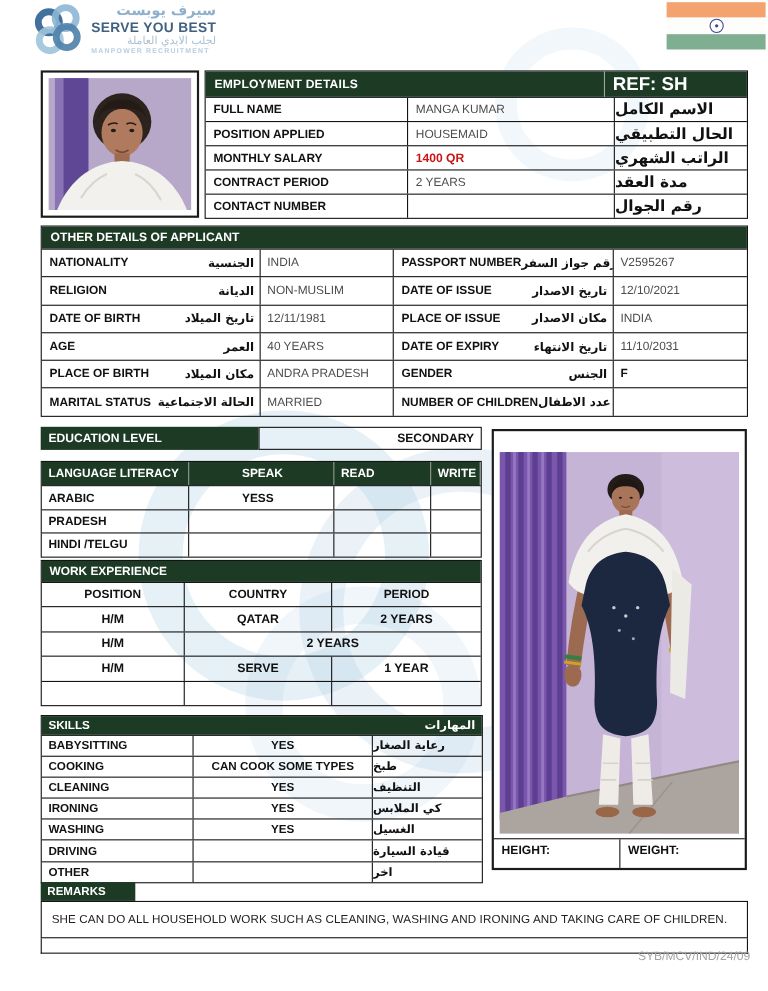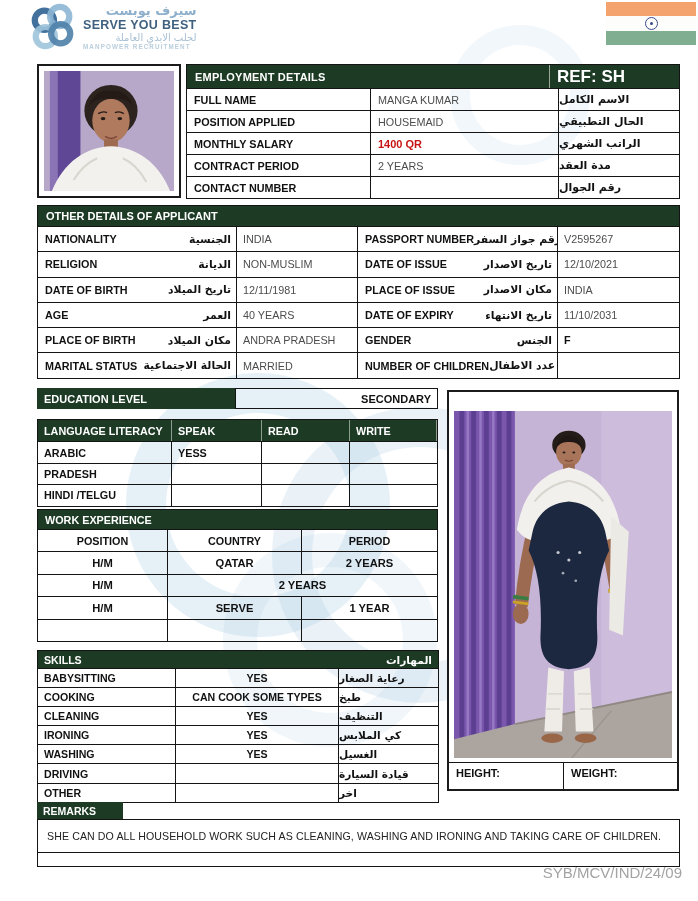--- a/index.html
+++ b/index.html
@@ -39,42 +39,42 @@
   .photo-head{left:37px;top:64px;width:144px;height:134px;border:2px solid #1b1b1b;background:#fff;box-sizing:border-box;padding:5px;}
   .photo-head svg{display:block;width:100%;height:100%;}
   
   .emp{left:186px;top:64px;width:494px;}
   .emp-h{display:flex;height:23px;}
   .emp-title{flex:1;padding-left:8px;display:flex;align-items:center;font-size:11px;letter-spacing:.2px;}
   .emp-ref{width:122px;display:flex;align-items:center;padding-left:7px;font-size:17px;border-left:1.5px solid rgba(255,255,255,.55);}
   .emp .row{height:22px;}
   .emp .c1{width:184px;padding-left:7px;}
   .emp .c2{width:188px;padding-left:7px;}
-  .emp .c3{flex:1;justify-content:flex-end;padding-right:8px;font-size:11px;font-weight:bold;}
+  .emp .c3{flex:1;justify-content:flex-end;padding-right:8px;font-size:14px;font-weight:bold;}
   .salary{color:#c81414;font-weight:bold;}
   
   .other{left:37px;top:205px;width:643px;}
   .other-h{height:20px;display:flex;align-items:center;padding-left:8px;font-size:11px;}
   .other .row{height:25.3px;}
   .other .lc{width:199px;justify-content:space-between;padding:0 5px 0 7px;}
   .other .vc1{width:121px;padding-left:6px;}
   .other .lc2{width:200px;justify-content:space-between;padding:0 5px 0 7px;}
   .other .vc2{flex:1;padding-left:6px;}
   .arl{font-size:10.8px;font-weight:bold;}
   
   .edu{left:37px;top:388px;width:401px;height:21px;display:flex;}
   .edu-g{width:198px;box-sizing:border-box;display:flex;align-items:center;padding-left:7px;font-size:11px;}
   .edu-v{flex:1;border:1.5px solid #141414;box-sizing:border-box;display:flex;align-items:center;justify-content:flex-end;padding-right:6px;font-size:11px;font-weight:bold;}
   
   .lang{left:37px;top:419px;width:401px;}
   .lang .hrow{height:21px;border-top:none;}
   .lang .hrow .cell{border-right:1.3px solid rgba(255,255,255,.5);font-size:10.8px;padding-left:6px;}
   .lang .row{height:21.4px;}
   .lang .k1{width:134px;padding-left:6px;}
-  .lang .k2{width:90px;padding-left:6px;}
+  .lang .k2{width:90px;padding-left:6px;margin-left:42px;}
   .lang .k3{width:88px;padding-left:6px;}
   .lang .k4{flex:1;padding-left:6px;}
   
   .work{left:37px;top:509px;width:401px;}
   .work-t{height:19px;display:flex;align-items:center;padding-left:7px;font-size:10.8px;}
   .work .row{height:22.4px;}
   .work .w1{width:130px;justify-content:center;}
   .work .w2{width:134px;justify-content:center;}
   .work .w3{flex:1;justify-content:center;}
   .work .hd{font-size:10.8px;font-weight:bold;}
@@ -92,21 +92,21 @@
   .photo-area svg{display:block;width:100%;height:100%;}
   .meas{height:26px;margin:4px -5px 0 -5px;border-top:1.5px solid #141414;display:flex;}
   .meas .m1{width:115px;border-right:1.3px solid #141414;box-sizing:border-box;display:flex;align-items:flex-start;padding:4px 0 0 7px;font-size:11px;font-weight:bold;}
   .meas .m2{flex:1;display:flex;align-items:flex-start;padding:4px 0 0 7px;font-size:11px;font-weight:bold;}
   
   .remarks{left:37px;top:802px;width:643px;}
   .rem-t{width:86px;height:17px;box-sizing:border-box;display:flex;align-items:center;padding-left:6px;font-size:10.5px;}
   .rem-b{border:1.5px solid #141414;box-sizing:border-box;height:34px;display:flex;align-items:center;padding-left:9px;font-size:10.6px;font-weight:400;color:#222;letter-spacing:.1px;}
   .rem-e{border:1.5px solid #141414;border-top:none;box-sizing:border-box;height:14px;}
   
-  .footer{right:16px;top:864px;font-size:15px;color:#a3a3a3;}
+  .footer{right:16px;top:864px;font-size:11px;color:#a3a3a3;}
 </style>
 </head>
 <body>
 
 <svg class="wm" width="698" height="901" viewBox="0 0 698 901">
   <circle cx="258" cy="505" r="112" fill="none" stroke="rgba(173,205,227,0.30)" stroke-width="40"></circle>
   <circle cx="420" cy="555" r="128" fill="none" stroke="rgba(173,205,227,0.26)" stroke-width="40"></circle>
   <circle cx="330" cy="640" r="90" fill="none" stroke="rgba(173,205,227,0.18)" stroke-width="34"></circle>
   <circle cx="520" cy="95" r="60" fill="none" stroke="rgba(190,218,235,0.22)" stroke-width="20"></circle>
 </svg>

